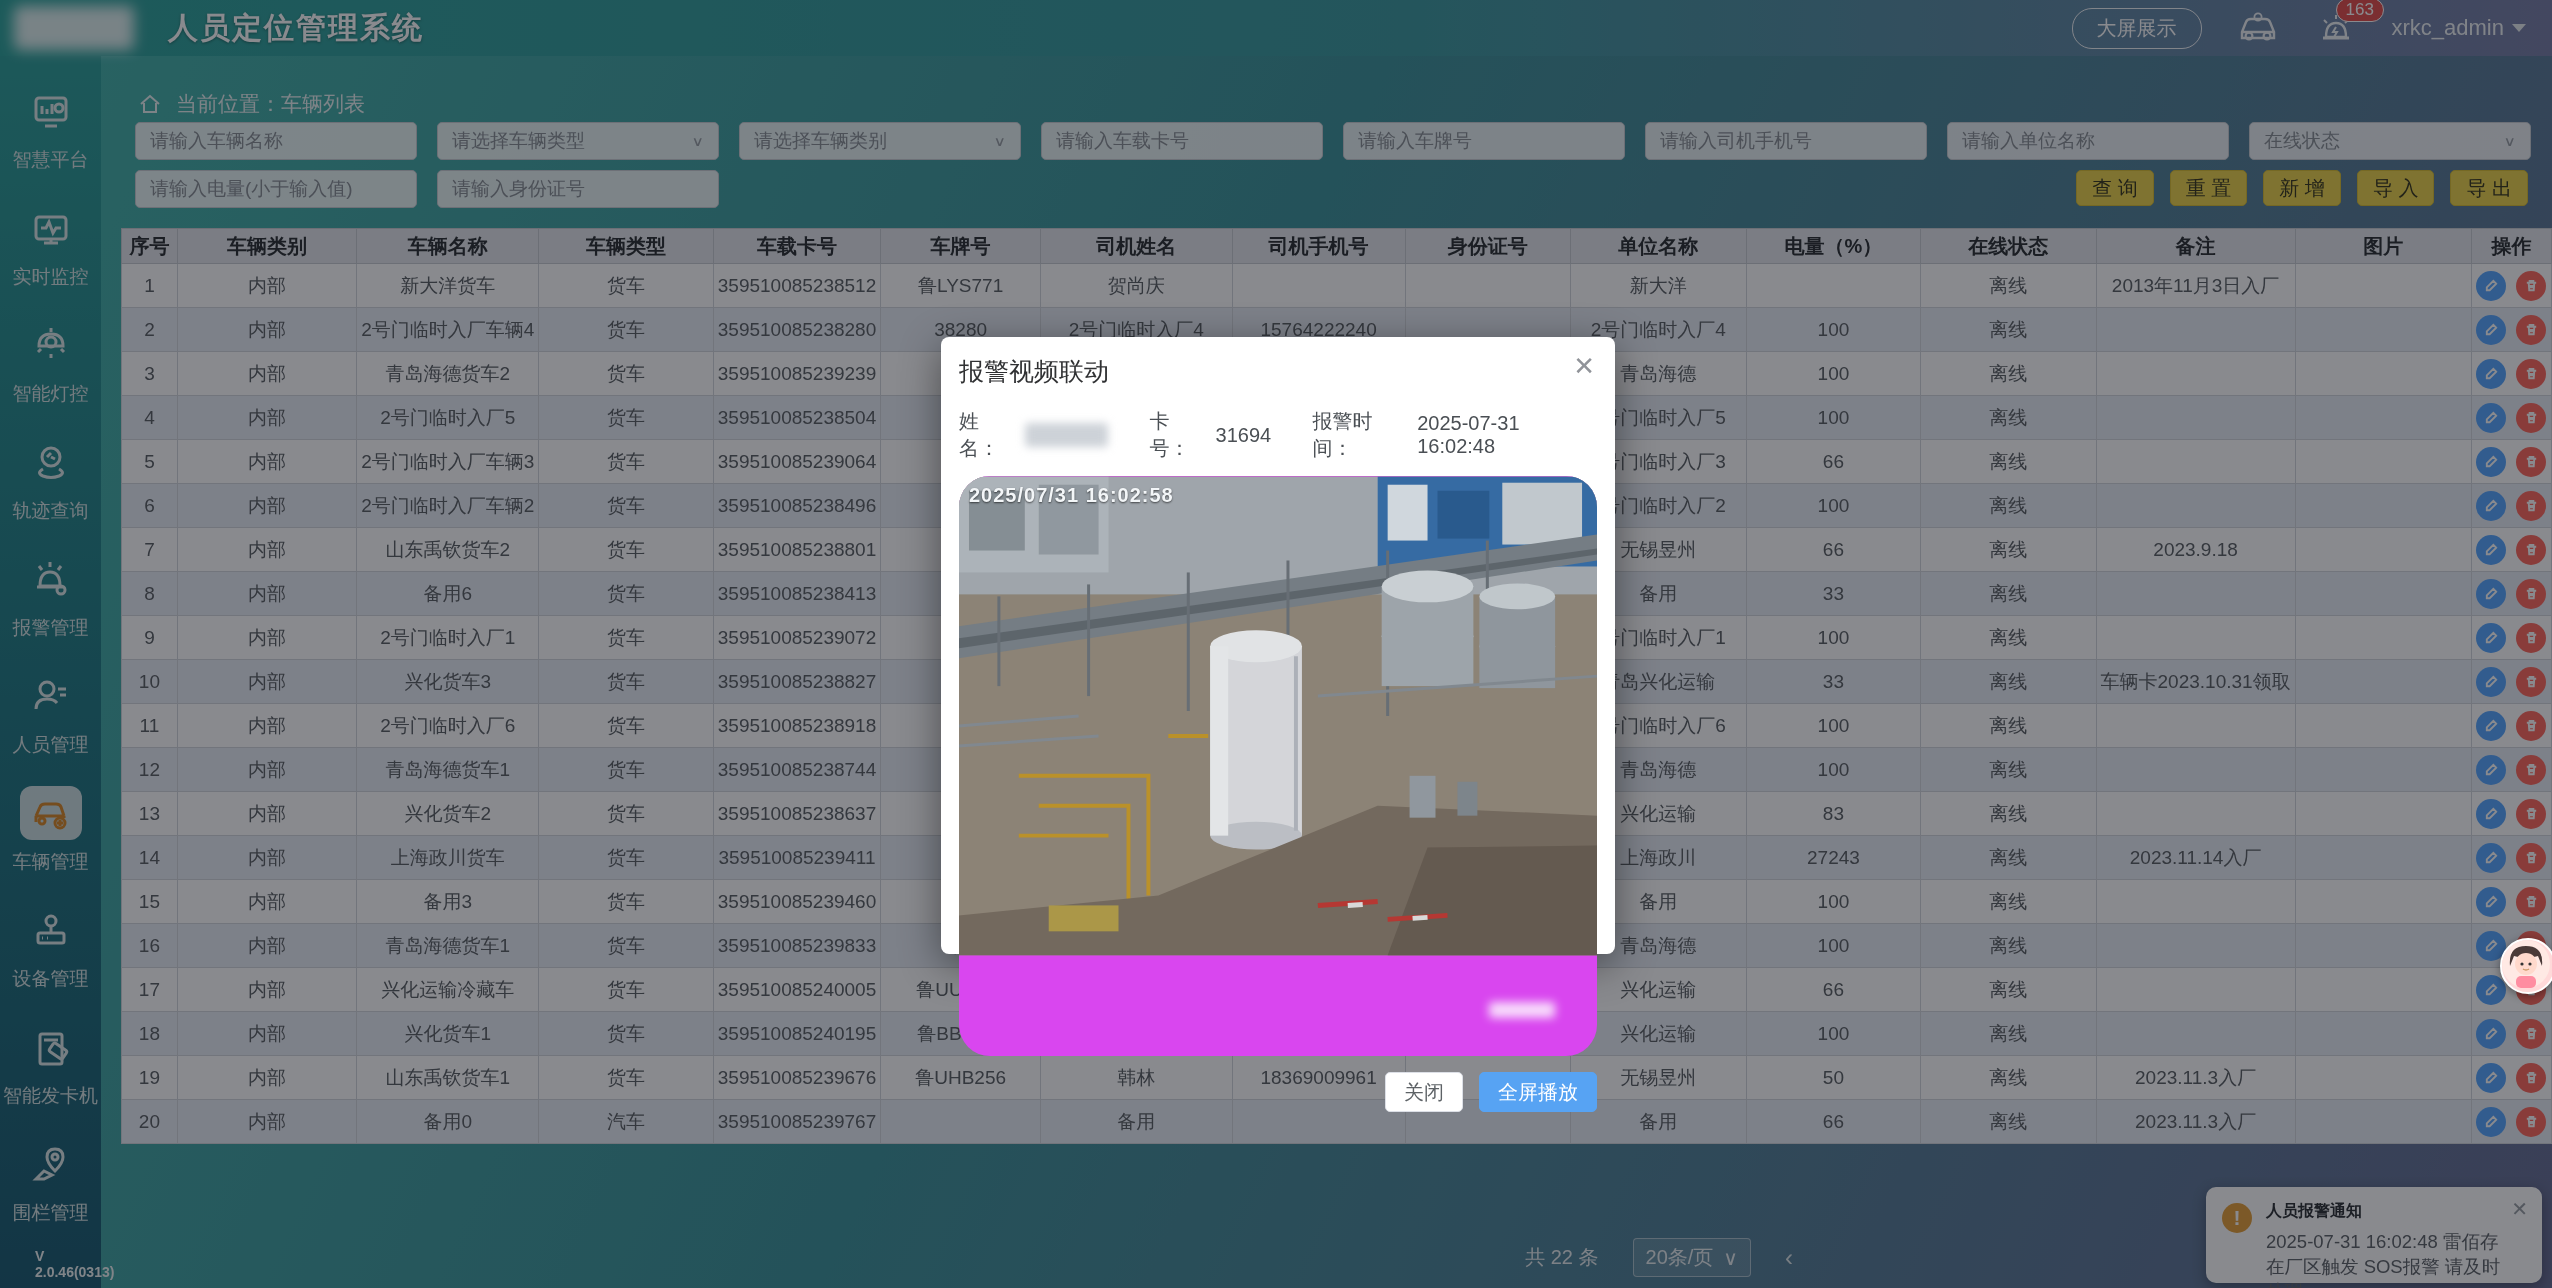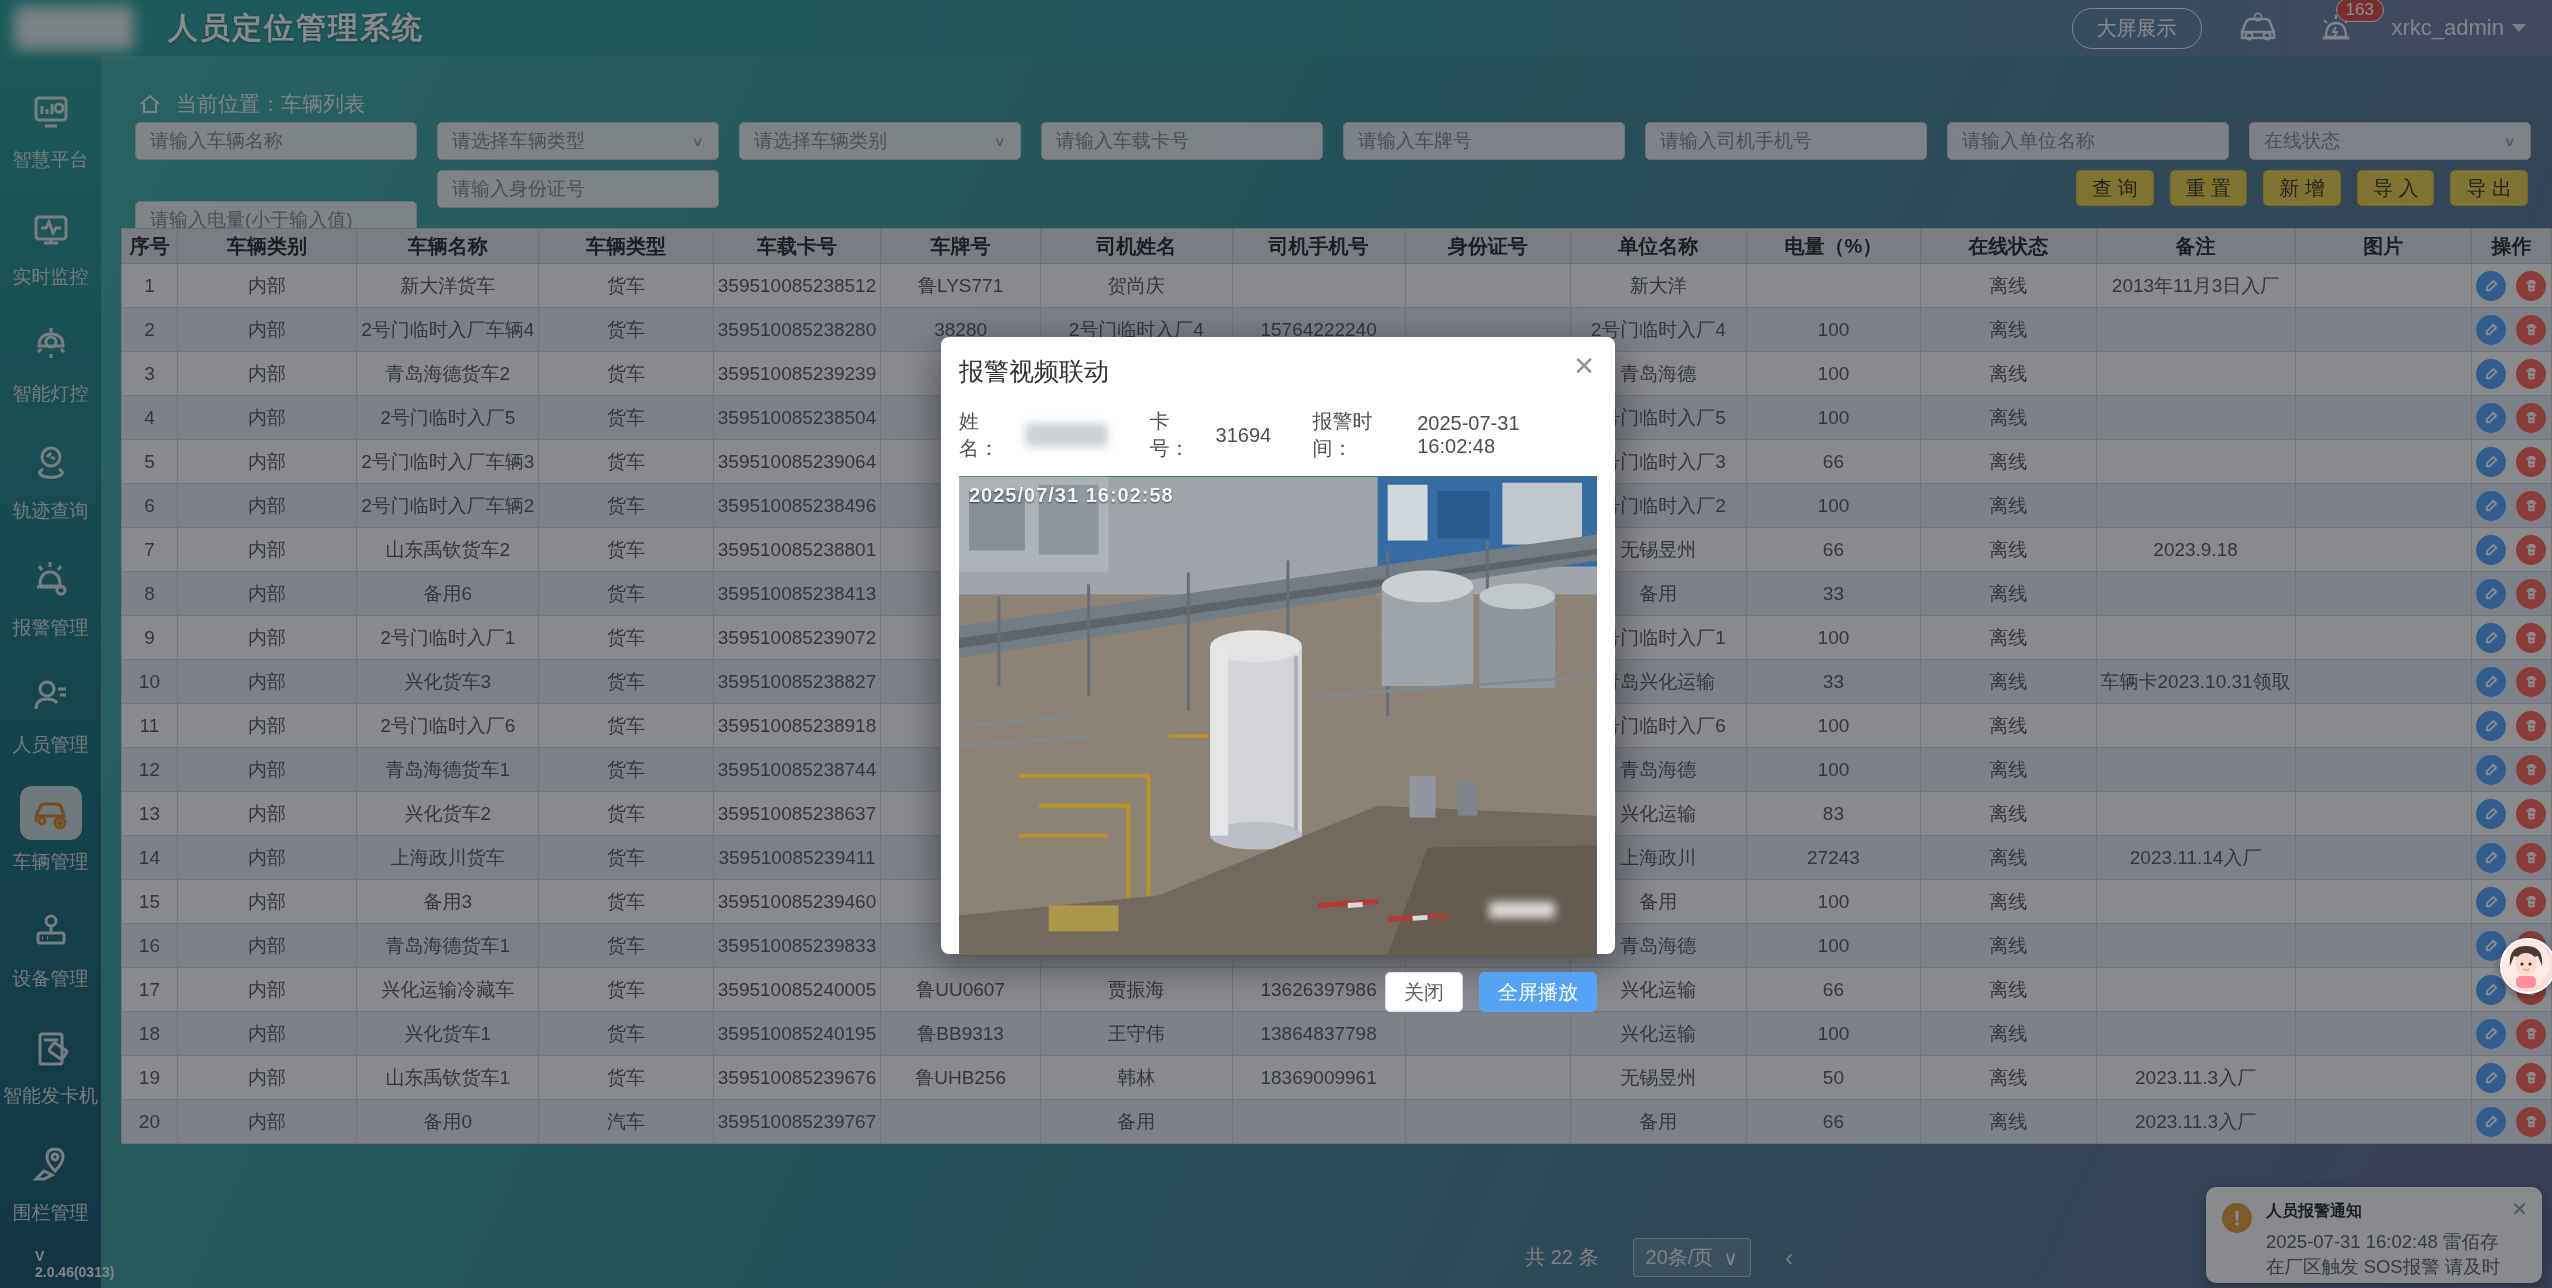--- a/index.html
+++ b/index.html
@@ -77,21 +77,21 @@
   #overlay{position:absolute;inset:0;background:rgba(8,10,18,.48);z-index:50;}
   
   #modal{position:absolute;left:941px;top:337px;width:674px;height:617px;background:#fff;border-radius:8px;
     z-index:60;box-shadow:0 10px 40px rgba(0,0,0,.45);box-sizing:border-box;padding:18px 18px 0 18px;}
   #modal-title{color:#303133;font-size:25px;}
   #modal-close{position:absolute;right:20px;top:16px;color:#909399;font-size:26px;cursor:pointer;line-height:1;}
   #modal-info{margin-top:20px;color:#4a4f54;font-size:20px;display:flex;align-items:center;gap:8px;}
   #modal-info .blur-name{display:inline-block;width:86px;height:24px;border-radius:4px;
     background:#cdd2d8;filter:blur(4px);}
   #modal-info .gap{width:26px;}
-  #video-box{position:relative;margin-top:14px;width:638px;height:480px;background:#14532d;overflow:hidden;}
+  #video-box{position:relative;margin-top:14px;width:638px;height:580px;background:#d946ef;overflow:hidden;border-radius:31px;}
   #video-ts{position:absolute;left:10px;top:8px;color:#f3f6f8;font-size:20px;font-weight:bold;
     text-shadow:0 1px 2px rgba(0,0,0,.6);letter-spacing:1px;}
   .vid-blur{position:absolute;right:42px;bottom:38px;width:66px;height:16px;background:rgba(255,255,255,.8);
     filter:blur(5px);border-radius:3px;}
   #modal-foot{display:flex;justify-content:flex-end;gap:16px;margin-top:16px;}
   .m-btn{height:40px;padding:0 18px;border-radius:5px;font-size:20px;cursor:pointer;}
   .m-close{background:#fff;border:1px solid #dcdfe6;color:#5d6266;}
   .m-full{background:#57a3f3;border:1px solid #57a3f3;color:#fff;}
   
   #avatar{position:absolute;left:2500px;top:938px;width:52px;height:52px;border-radius:50%;z-index:70;
@@ -269,21 +269,21 @@
         <div class="finput" style="left: 1544px; top: 66px; width: 282px;">
           <span class="ph">请输入司机手机号</span>
         </div>
         <div class="finput" style="left: 1846px; top: 66px; width: 282px;">
           <span class="ph">请输入单位名称</span>
         </div>
         <div class="finput" style="left: 2148px; top: 66px; width: 282px;">
           <span class="ph">在线状态</span>
           <span class="sel-caret">∨</span>
         </div>
-        <div class="finput" style="left: 34px; top: 114px; width: 282px; margin-top: 31px;">
+        <div class="finput" style="left: 34px; top: 114px; width: 282px;">
           <span class="ph">请输入电量(小于输入值)</span>
         </div>
         <div class="finput" style="left: 336px; top: 114px; width: 282px;">
           <span class="ph">请输入身份证号</span>
         </div>
       </div>
     <div class="act-btns" id="act-btns">
         <button class="ybtn">查 询</button>
         <button class="ybtn">重 置</button>
         <button class="ybtn">新 增</button>

